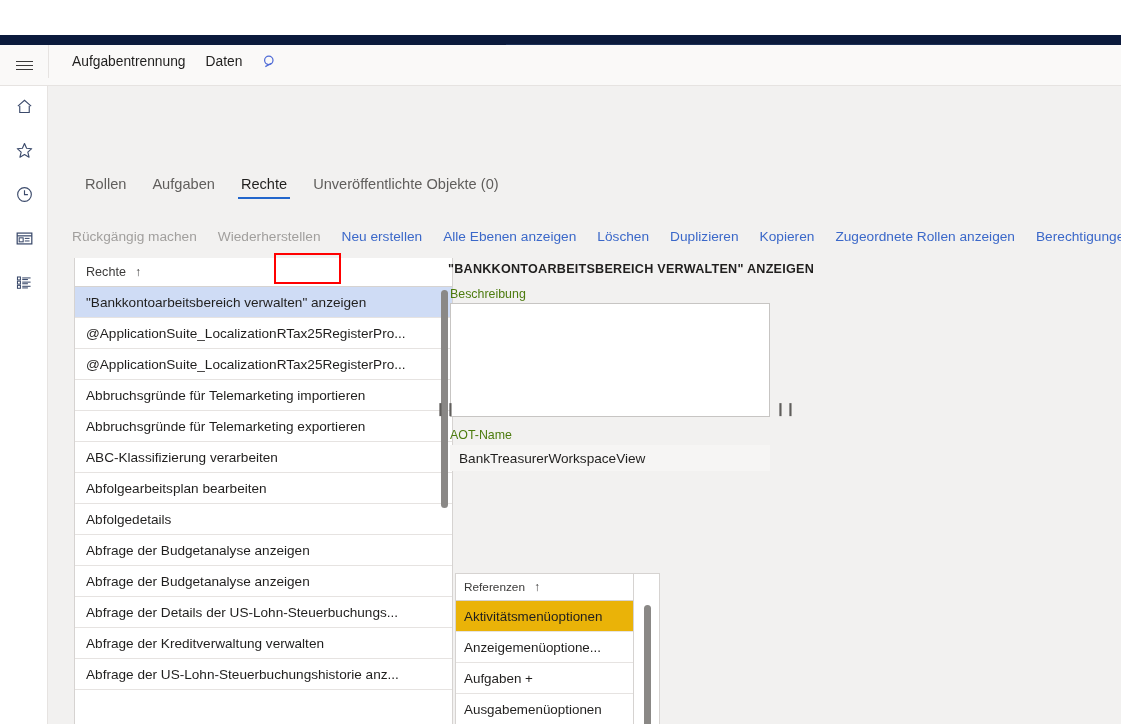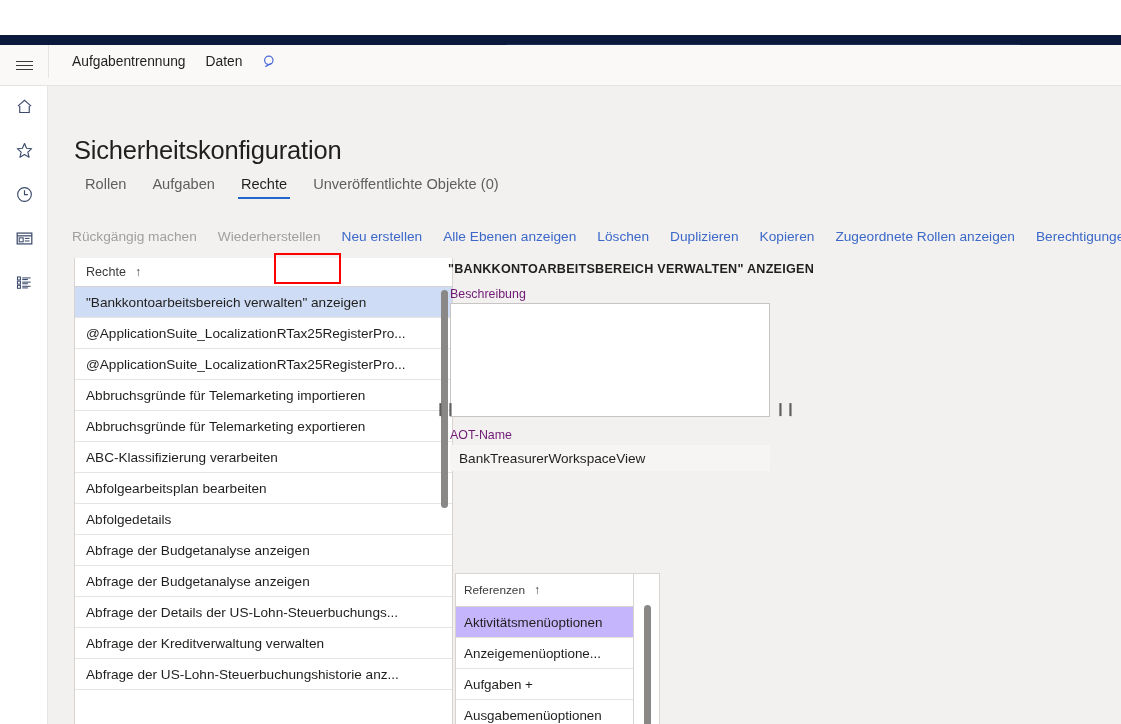--- a/index.html
+++ b/index.html
@@ -181,21 +181,21 @@
     position: absolute; left: 400px; top: 172px;
     width: 673px; height: 552px;
   }
   .detail-header {
     position: absolute; left: 0; top: 4px;
     font-size: 12.6px; font-weight: bold; color: #201f1e;
     letter-spacing: 0.25px; white-space: nowrap;
   }
   .field-label {
     position: absolute;
-    font-size: 12.4px; color: #701a75;
+    font-size: 12.4px; color: #4d7c0f;
   }
   .desc-label { left: 2px; top: 29px; }
   .desc-box {
     position: absolute; left: 2px; top: 45px;
     width: 320px; height: 114px;
     background: #ffffff;
     border: 1px solid #c7c5c3;
     cursor: text;
   }
   .aot-label { left: 2px; top: 170px; }
@@ -211,37 +211,37 @@
 
   
   .grid-refs {
     position: absolute; left: 7px; top: 315px;
     width: 179px; height: 237px;
     background: #ffffff;
     border: 1px solid #d6d3d1;
     overflow: hidden;
   }
   .grid-refs-head {
-    height: 33px; background: #ffffff;
+    height: 27px; background: #ffffff;
     border-bottom: 1px solid #d6d3d1;
     display: flex; align-items: center;
     padding-left: 8px;
     font-size: 11.8px; color: #3b3a39;
     cursor: pointer;
   }
   .ref-row {
     height: 31px;
     border-bottom: 1px solid #e6e3e1;
     display: flex; align-items: center;
     padding-left: 8px; padding-right: 4px;
     font-size: 13.4px; color: #201f1e;
     cursor: pointer;
     white-space: nowrap; overflow: hidden;
   }
-  .ref-row.selected { background: #c4b5fd; text-align: right; }
+  .ref-row.selected { background: #eab308; text-align: right; }
   .refs-outer {
     position: absolute; left: 7px; top: 315px;
     width: 205px; height: 237px;
     border: 1px solid #d6d3d1;
     background: #ffffff;
     pointer-events: none;
   }
   .gr-scrollbar {
     position: absolute; left: 189px; top: 32px;
     width: 7px; height: 200px;
@@ -359,21 +359,20 @@
         <line x1="7.6" y1="11.3" x2="13.6" y2="11.3" stroke="#3b4a6b" stroke-width="1.1"></line>
         <line x1="7.6" y1="14" x2="16.4" y2="14" stroke="#3b4a6b" stroke-width="1.1"></line>
         <line x1="7.6" y1="15.7" x2="13.6" y2="15.7" stroke="#3b4a6b" stroke-width="1.1"></line>
       </svg>
     </span>
   </div>
 </div>
 
 <div class="content">
 
-  <h1 class="page-title">Sicherheitskonfiguration</h1>
 
   <div class="tabs">
     <div class="tab">Rollen</div>
     <div class="tab">Aufgaben</div>
     <div class="tab active">Rechte</div>
     <div class="tab">Unveröffentlichte Objekte (0)</div>
   </div>
 
   <div class="toolbar">
     <div class="tb-item disabled">Rückgängig machen</div>

